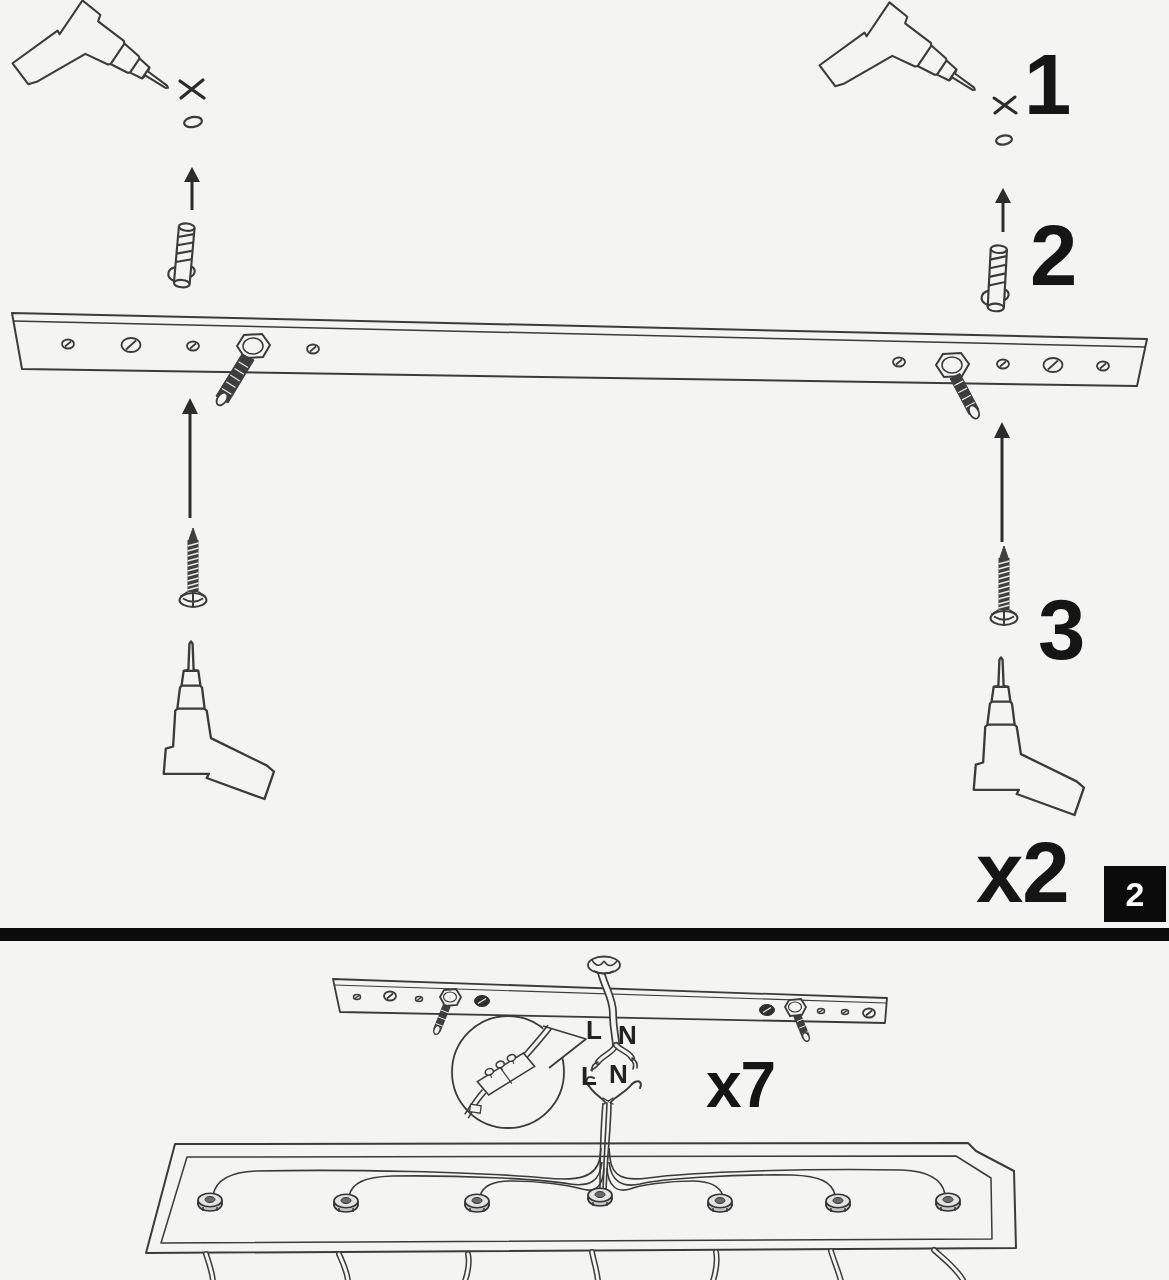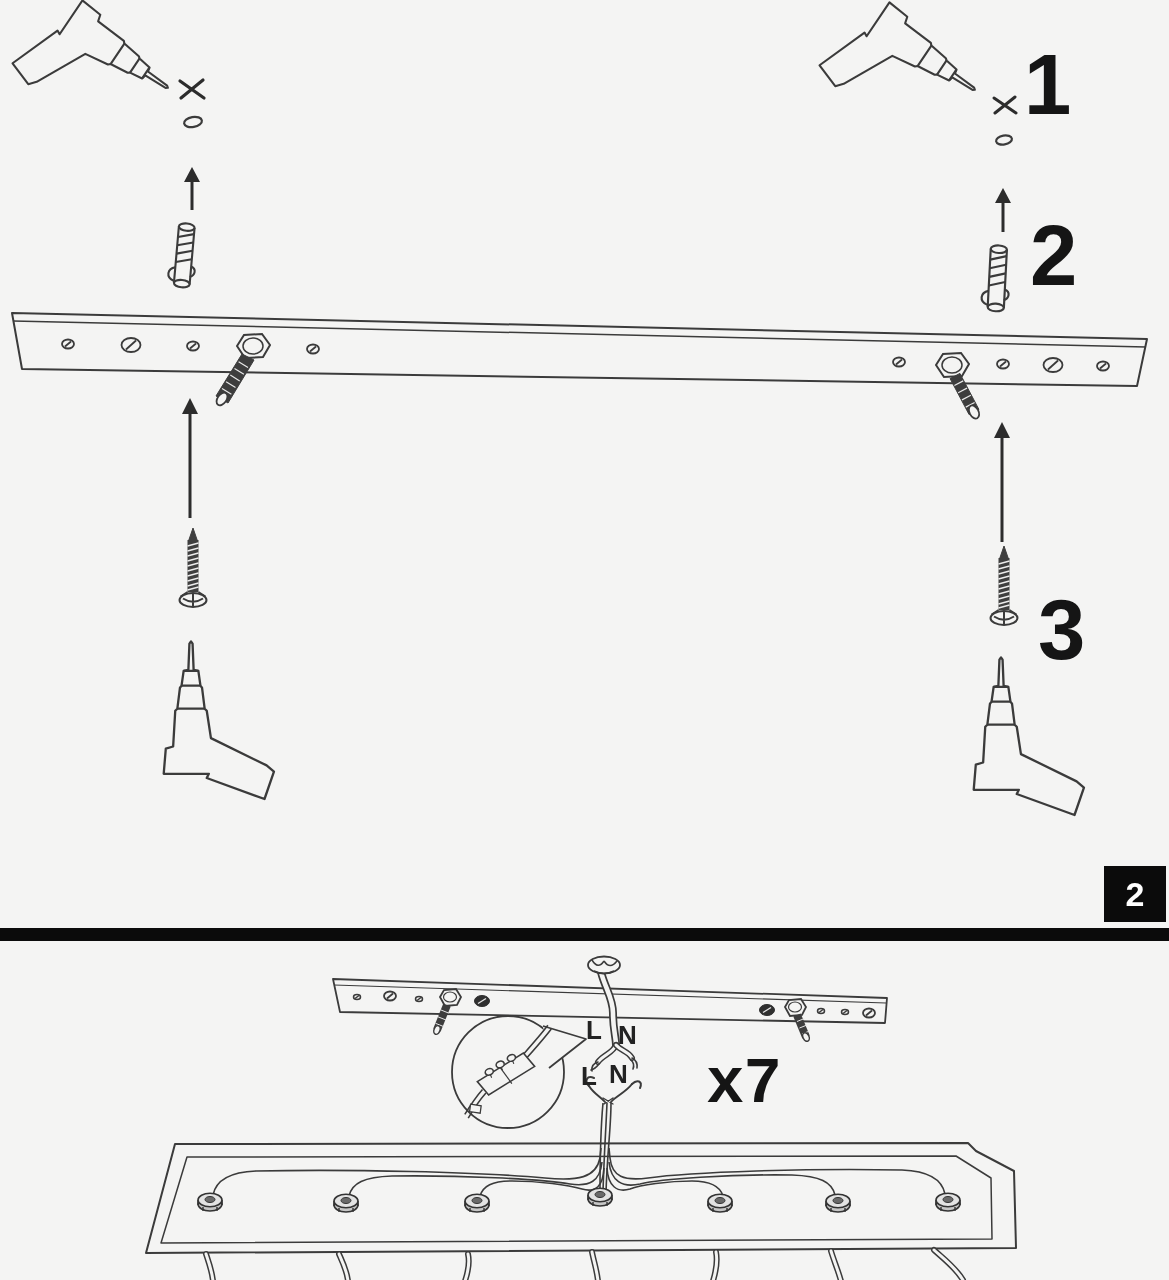--- a/index.html
+++ b/index.html
@@ -249,21 +249,22 @@
     </g>
   </g>
 </svg>
 
 <div class="divider"></div>
 
 <div class="num" style="left:1024px;top:42px;">1</div>
 <div class="num" style="left:1030px;top:213px;">2</div>
 <div class="num" style="left:1038px;top:587px;">3</div>
 
-<div class="qty qty-x7" style="left:706px;top:1053px;font-family:Liberation Mono, monospace;">x7</div>
+<div class="qty qty-x2" style="left:976px;top:830px;">x2</div>
+<div class="qty qty-x7" style="left:706px;top:1053px;">x7</div>
 
 <div class="badge">
   <span>2</span>
 </div>
 
 <div class="wire-label" style="left:586px;top:1017px;">L</div>
 <div class="wire-label" style="left:618px;top:1022px;">N</div>
 <div class="wire-label" style="left:581px;top:1063px;">L</div>
 <div class="wire-label" style="left:609px;top:1061px;">N</div>
 

